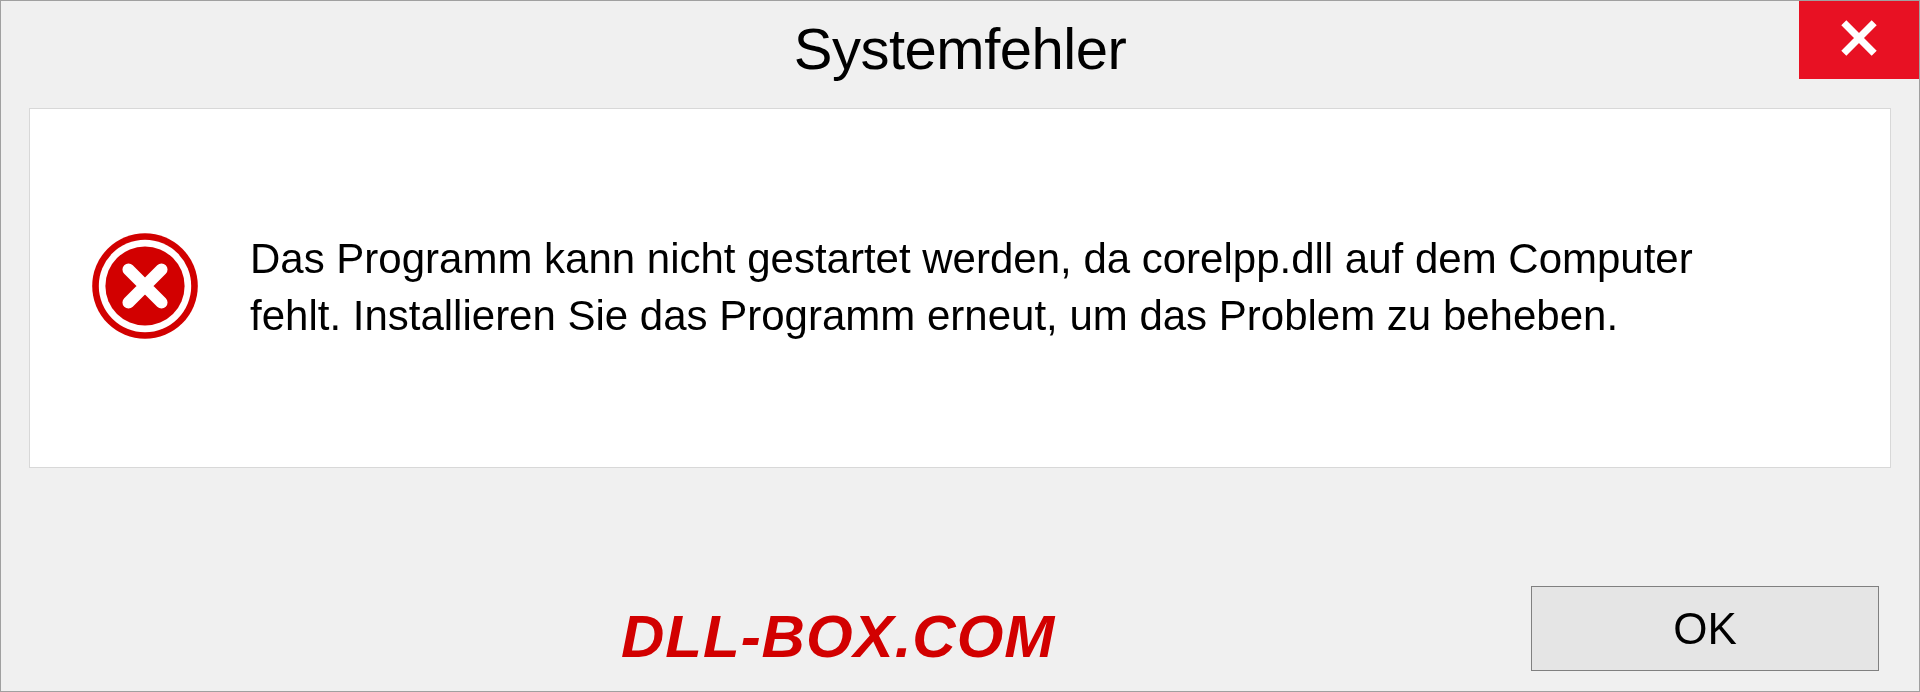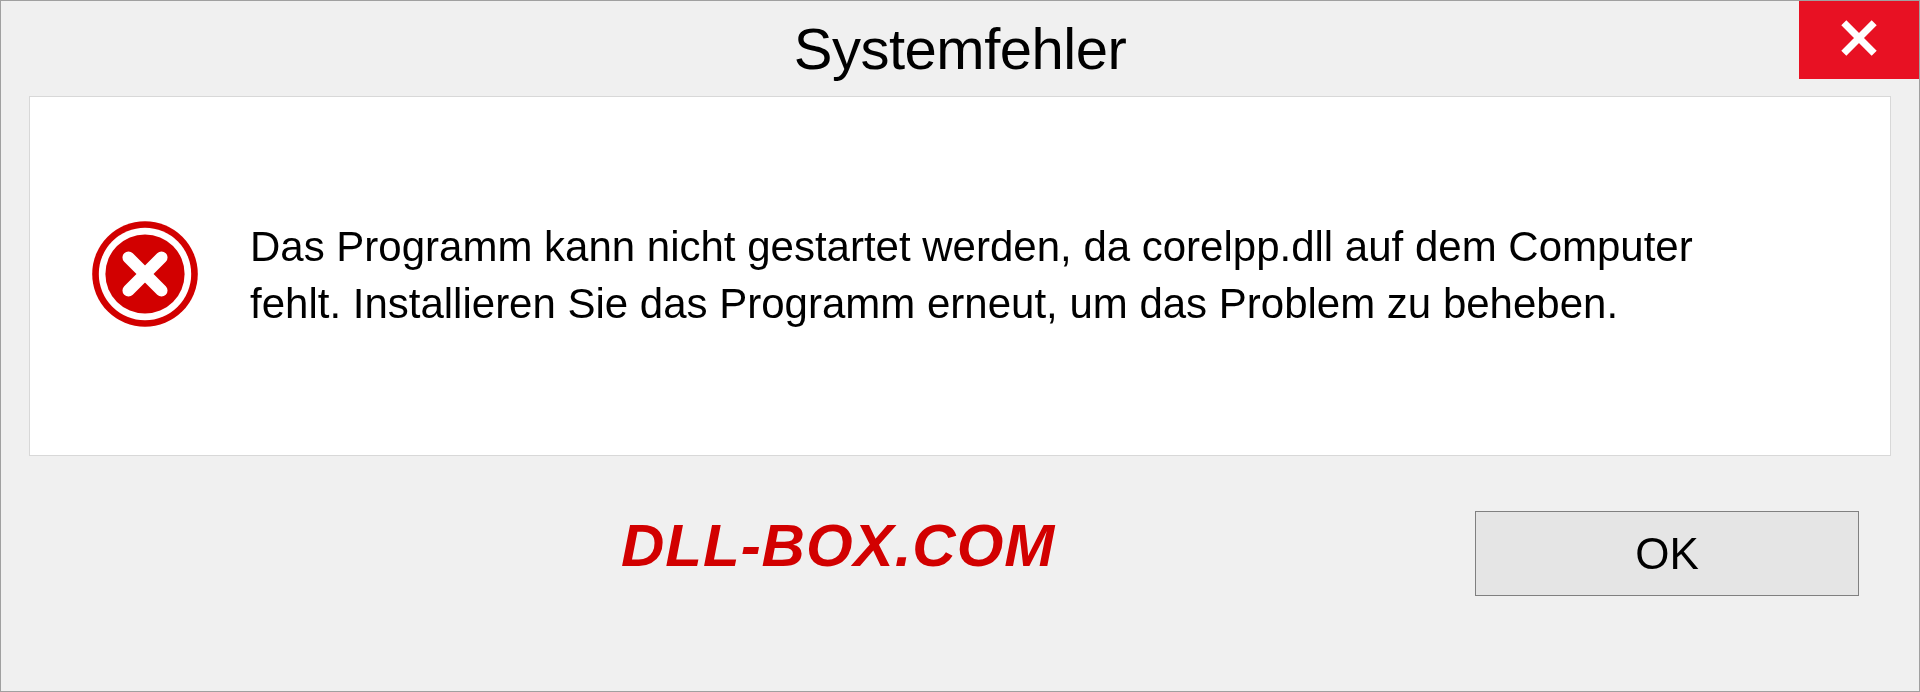--- a/index.html
+++ b/index.html
@@ -54,21 +54,21 @@
       justify-content: center;
       cursor: pointer;
     }
     
     .close-button svg {
       width: 38px;
       height: 38px;
     }
     
     .content-panel {
-      margin: 0 28px;
+      margin: 12px 28px;
       background: #ffffff;
       border: 1px solid #d8d8d8;
       height: 360px;
       display: flex;
       align-items: center;
       padding: 0 60px;
     }
     
     .error-icon-wrap {
       flex-shrink: 0;
@@ -88,37 +88,37 @@
       max-width: 1500px;
     }
     
     .bottom-bar {
       position: absolute;
       bottom: 0;
       left: 0;
       right: 0;
       height: 180px;
       display: flex;
-      align-items: flex-start;
+      align-items: flex-end;
       justify-content: space-between;
-      padding: 0 60px 20px 60px;
+      padding: 0 40px 20px 60px;
     }
     
     .watermark {
       font-size: 60px;
       font-weight: 900;
       color: #d20000;
       letter-spacing: 1px;
       font-style: italic;
       font-family: Arial, sans-serif;
       margin-left: 560px;
     }
     
     .ok-button {
-      width: 384px;
+      width: 348px;
       height: 85px;
       background: #e5e5e5;
       border: 1px solid #808080;
       font-size: 44px;
       color: #000;
       display: flex;
       align-items: center;
       justify-content: center;
       cursor: pointer;
       font-family: "Segoe UI", Arial, sans-serif;

